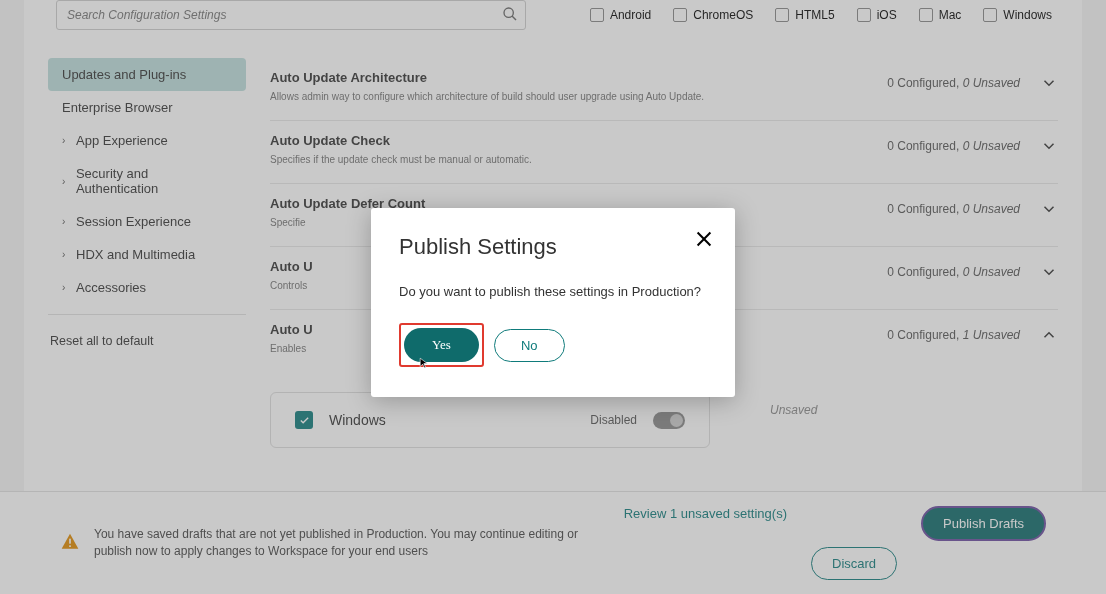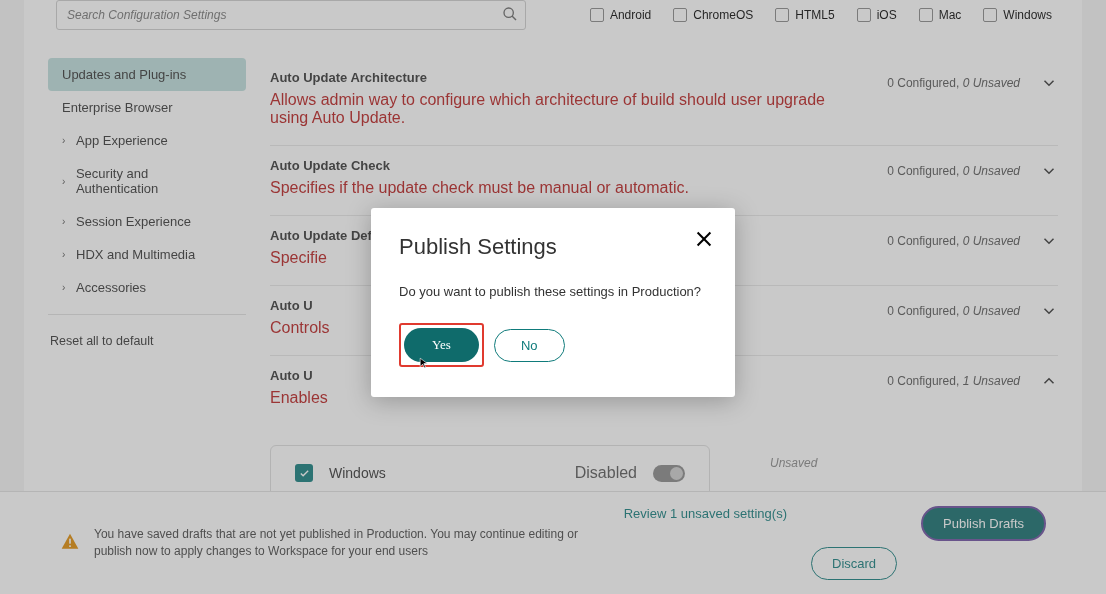--- a/index.html
+++ b/index.html
@@ -100,42 +100,42 @@
   }
   .setting {
     padding: 12px 0 18px 0;
     border-bottom: 1px solid #e6e6e6;
     display: flex;
     align-items: flex-start;
     gap: 20px;
   }
   .setting .txt { flex: 1; }
   .setting h4 { font-size: 13px; font-weight: 600; margin-bottom: 6px; }
-  .setting p { font-size: 16px; color: #b91c1c; }
+  .setting p { font-size: 10px; color: #737373; }
   .setting .status { font-size: 12px; color: #555; white-space: nowrap; margin-top: 6px;}
   .setting .status i { font-style: italic; }
   .exp-icon { margin-top: 4px; cursor: pointer; }
   .exp-svg { width: 18px; height: 18px; stroke: #333; fill: none; stroke-width: 2; }
   .os-box {
     border: 1px solid #ddd;
     border-radius: 6px;
     margin-top: 20px;
     padding: 18px 24px;
     display: flex;
     align-items: center;
     gap: 16px;
     width: 440px;
   }
   .os-check {
     width: 18px; height: 18px; background: #0f7b7b; border-radius: 3px;
     display: flex; align-items: center; justify-content: center;
   }
   .os-check svg { stroke: #fff; stroke-width: 3; fill: none; width: 11px; height: 11px;}
   .os-label { font-size: 14px; flex: 1; }
-  .os-disabled { font-size: 16px; color: #555; }
+  .os-disabled { font-size: 12px; color: #555; }
   .toggle {
     width: 32px; height: 17px; background: #888; border-radius: 10px; position: relative;
   }
   .toggle::after {
     content: ""; position: absolute; right: 2px; top: 2px; width: 13px; height: 13px;
     background: #ccc; border-radius: 50%;
   }
   .toggle .tx { position:absolute; right:3px; top:1px; color:#fff; font-size:10px; }
   .unsaved-tag {
     font-style: italic; color: #888; font-size: 12px; margin-left: 60px;

